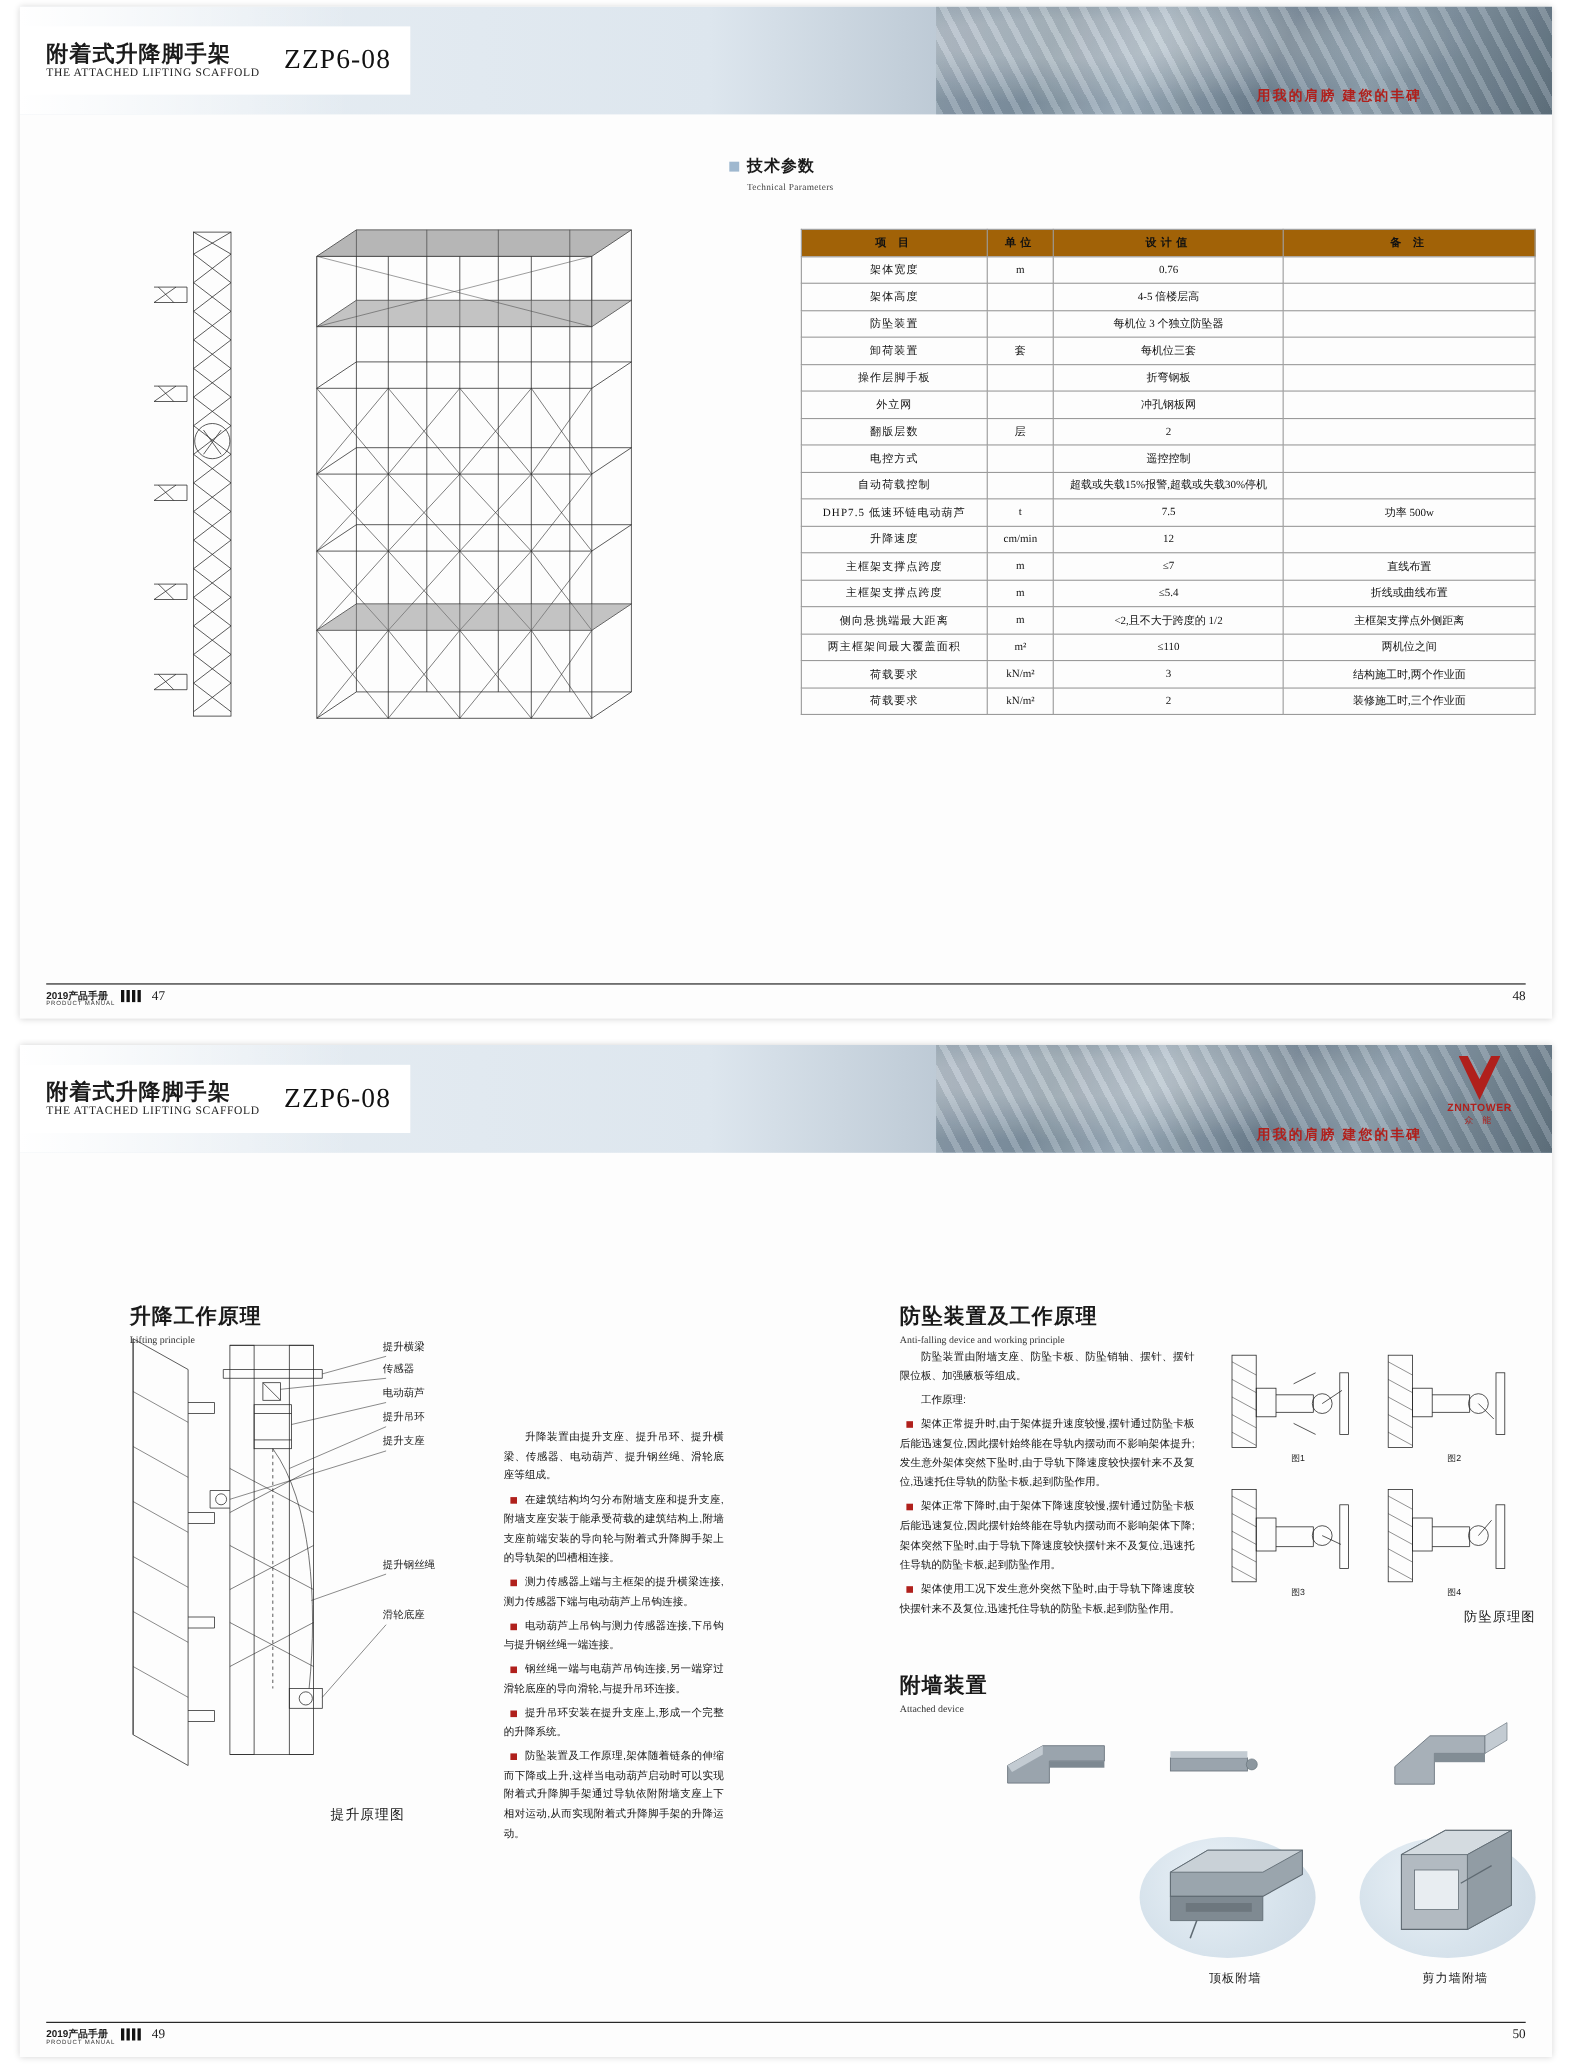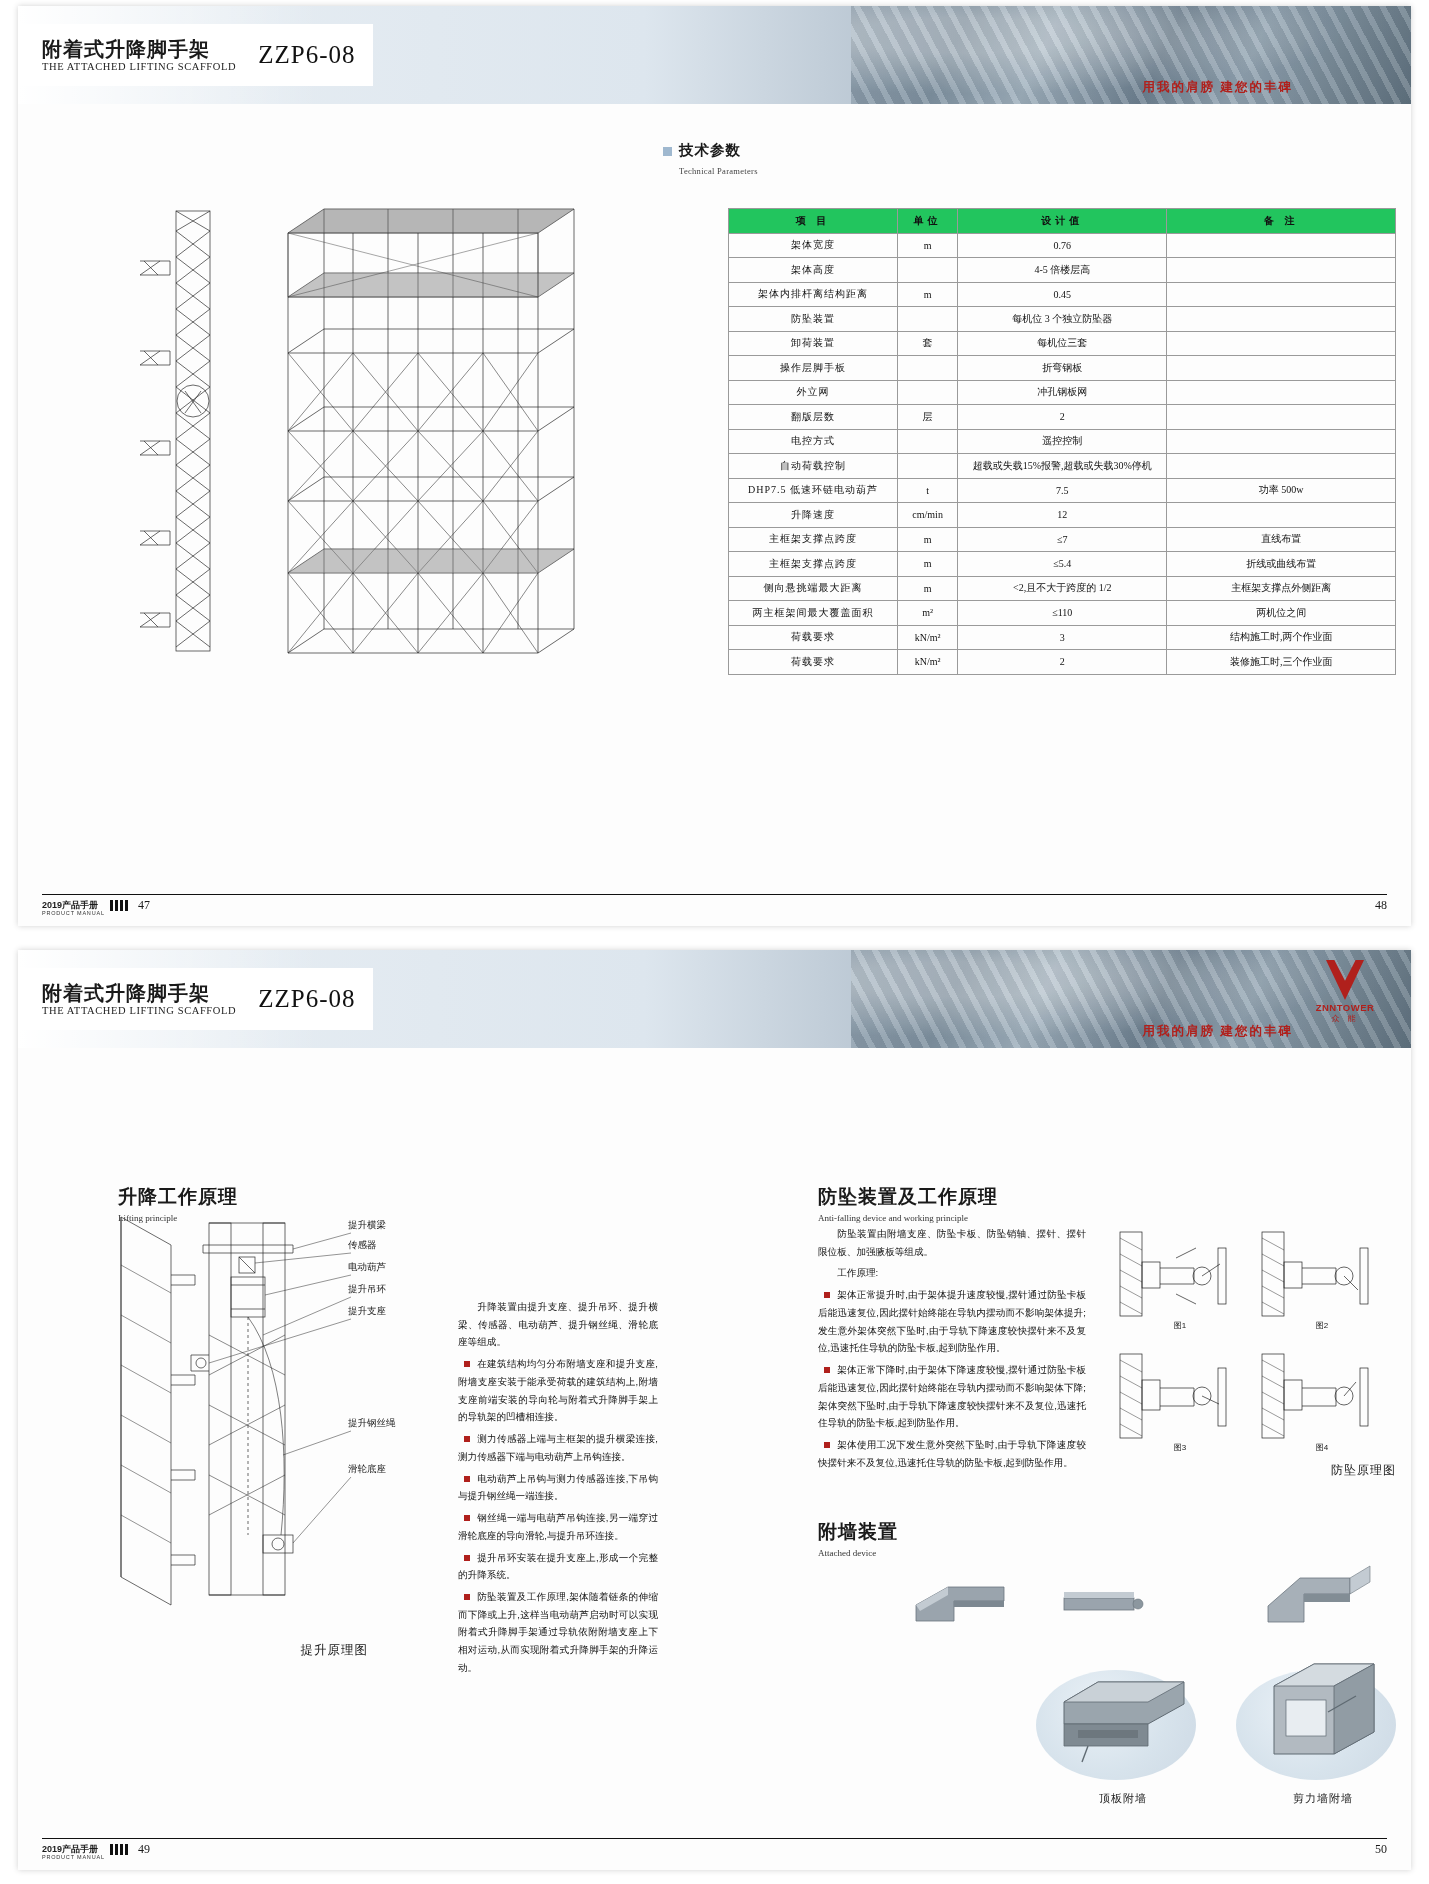--- a/index.html
+++ b/index.html
@@ -45,21 +45,21 @@
   .sec-head{position:absolute;display:flex;align-items:flex-start;gap:7px;}
   .sec-sq{width:9px;height:9px;background:#9fb8cf;margin-top:6px;}
   .sec-cn{font-size:14.5px;font-weight:700;letter-spacing:1px;}
   .sec-en{font-size:8.5px;color:#444;font-family:"Liberation Serif",serif;letter-spacing:.3px;margin-top:2px;}
 
   
   .spec-table{position:absolute;left:710px;top:202px;width:668px;border-collapse:collapse;
               font-size:10px;font-family:"Liberation Serif","DejaVu Serif",serif;}
   .spec-table th,.spec-table td{border:1px solid #9a9a9a;height:23.5px;text-align:center;padding:0 2px;
               color:#111;}
-  .spec-table thead th{background:#22c55e;font-weight:700;letter-spacing:4px;}
+  .spec-table thead th{background:#a16207;font-weight:700;letter-spacing:4px;}
   .spec-table td.c0{width:168px;letter-spacing:1px;}
   .spec-table td.c1{width:56px;}
   .spec-table td.c2{width:210px;}
   .spec-table td.c3{width:230px;}
 
   
   .draw1{position:absolute;left:120px;top:195px;width:520px;height:470px;}
   .draw1 svg{width:100%;height:100%;}
 
   
@@ -305,26 +305,20 @@
               <td class="c2">0.76</td>
               <td class="c3"></td>
             </tr>
             <tr>
               <td class="c0">架体高度</td>
               <td class="c1"></td>
               <td class="c2">4-5 倍楼层高</td>
               <td class="c3"></td>
             </tr>
             <tr>
-              <td class="c0">架体内排杆离结构距离</td>
-              <td class="c1">m</td>
-              <td class="c2">0.45</td>
-              <td class="c3"></td>
-            </tr>
-            <tr>
               <td class="c0">防坠装置</td>
               <td class="c1"></td>
               <td class="c2">每机位 3 个独立防坠器</td>
               <td class="c3"></td>
             </tr>
             <tr>
               <td class="c0">卸荷装置</td>
               <td class="c1">套</td>
               <td class="c2">每机位三套</td>
               <td class="c3"></td>

